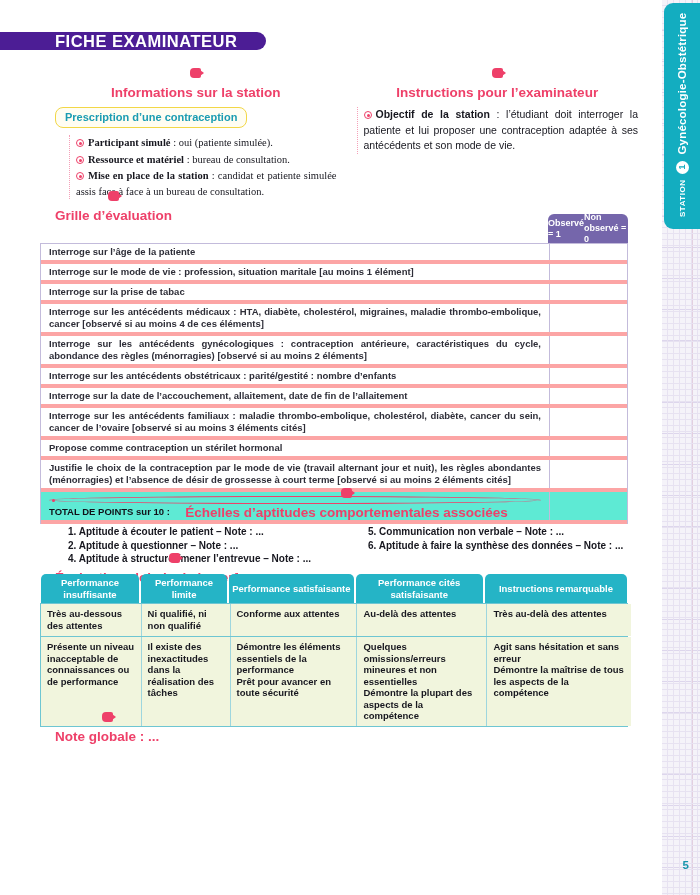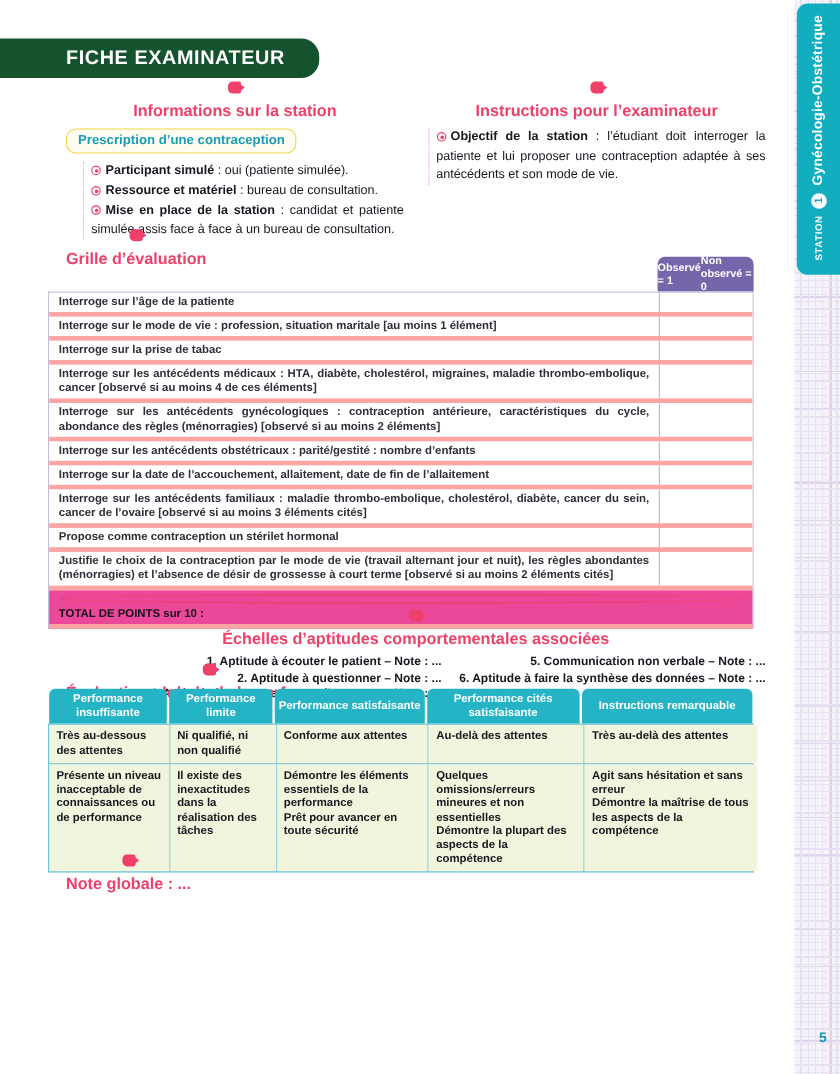--- a/index.html
+++ b/index.html
@@ -32,22 +32,22 @@
   .station-word { font-size:8px; font-weight:bold; letter-spacing:.5px; }
   .station-circle {
     width:13px; height:13px; border-radius:50%; background:#ffffff; color:#13adc0;
     font-size:9px; font-weight:bold; display:flex; align-items:center; justify-content:center;
     flex:0 0 auto;
   }
   .specialty { font-size:11.5px; font-weight:bold; letter-spacing:.2px; }
 
   
   .banner {
-    position:absolute; top:32px; left:0; width:266px; height:33px;
-    background:#14532d; border-radius:0 15px 15px 0;
+    position:absolute; top:32px; left:0; width:266px; height:18px;
+    background:#4c1d95; border-radius:0 15px 15px 0;
     color:#ffffff; font-weight:bold; font-size:16.5px; letter-spacing:.5px;
     display:flex; align-items:center; padding-left:55px;
   }
 
   
   .sec-head { display:flex; align-items:center; gap:7px; color:#ee4069; font-weight:bold; font-size:13.5px;flex-direction:column; }
   .tag-icon { position:relative; width:11px; height:10px; background:#ee4069; border-radius:4px 2px 2px 4px; flex:0 0 auto; }
   .tag-icon::after { content:""; position:absolute; left:10px; top:2px;
     border-left:4px solid #ee4069; border-top:3px solid transparent; border-bottom:3px solid transparent; }
 
@@ -55,21 +55,21 @@
   .cols { position:absolute; top:68px; left:55px; right:62px; display:flex; gap:20px; }
   .col { flex:1; }
 
   .case-box {
     display:inline-block; margin:7px 0 0 0;
     border:1.5px solid #f2d747; background:#fffdf2; border-radius:8px;
     color:#1b9cb2; font-weight:bold; font-size:11px; padding:3px 9px 4px 9px;
   }
 
   .blist { border-left:1.5px dotted #f5a0b8; padding-left:6px; margin-top:7px; }
-  .blist.indent { margin-left:14px; }
+  .blist.indent { margin-left:14px;font-family:Liberation Serif, serif; }
   .bitem { font-size:10.5px; line-height:15.5px; color:#17171f; text-align:justify; margin-bottom:1px; }
   .bitem b { font-weight:bold; }
   .dot-icon {
     display:inline-block; width:8px; height:8px; border:1.5px solid #ee4069; border-radius:50%;
     position:relative; margin-right:4px; vertical-align:-1px;
   }
   .dot-icon::after { content:""; position:absolute; left:2px; top:2px; width:3px; height:3px; border-radius:50%; background:#ee4069; }
 
   
   .grille-head { position:absolute; top:191px; left:55px; }
@@ -79,27 +79,27 @@
     color:#ffffff; font-weight:bold; font-size:9px; line-height:11px;
     display:flex; flex-direction:row; align-items:center; justify-content:center;
   }
   .grid-table { position:absolute; top:243px; left:40px; width:588px; border:1px solid #c3bbdb; border-bottom:none; }
   .grow { display:flex; border-bottom:4px solid #fca5a5; background:#ffffff; }
   .gcell { flex:1; padding:2px 8px; font-size:9.5px; line-height:12px; font-weight:bold; color:#2e2e38; text-align:justify; display:flex; align-items:center; }
   .gcell span { width:100%; }
   .gscore { width:78px; border-left:1px solid #c3bbdb; flex:0 0 auto; }
   .grow.single { min-height:17.5px; }
   .grow.double { min-height:27px; }
-  .grow.total { min-height:19px; background:#ec4899;flex-direction:column; }
+  .grow.total { min-height:19px; background:#5eead4; }
   .grow.total .gcell { color:#111118; }
   .grow.total .dot-icon { margin-right:5px; }
 
   
-  .scales { position:absolute; top:508px; left:55px; right:62px; }
-  .scale-lists { display:flex; margin-top:5px;text-align:right; }
+  .scales { position:absolute; top:488px; left:55px; right:62px; }
+  .scale-lists { display:flex; margin-top:5px; }
   .scale-col-left { width:300px; margin-left:13px; }
   .scale-col-right { flex:1; }
   .scale-item { font-size:10px; line-height:13.5px; font-weight:bold; color:#17171f; }
 
   
   .perf-head { position:absolute; top:553px; left:55px; }
   .perf-table { position:absolute; top:574px; left:40px; width:588px; }
   .perf-grid { display:grid; grid-template-columns:17% 15% 21.5% 22% 24.5%; }
   .perf-hcell {
     background:#25b4c6; color:#ffffff; font-weight:bold; font-size:9.5px; line-height:11.5px;

